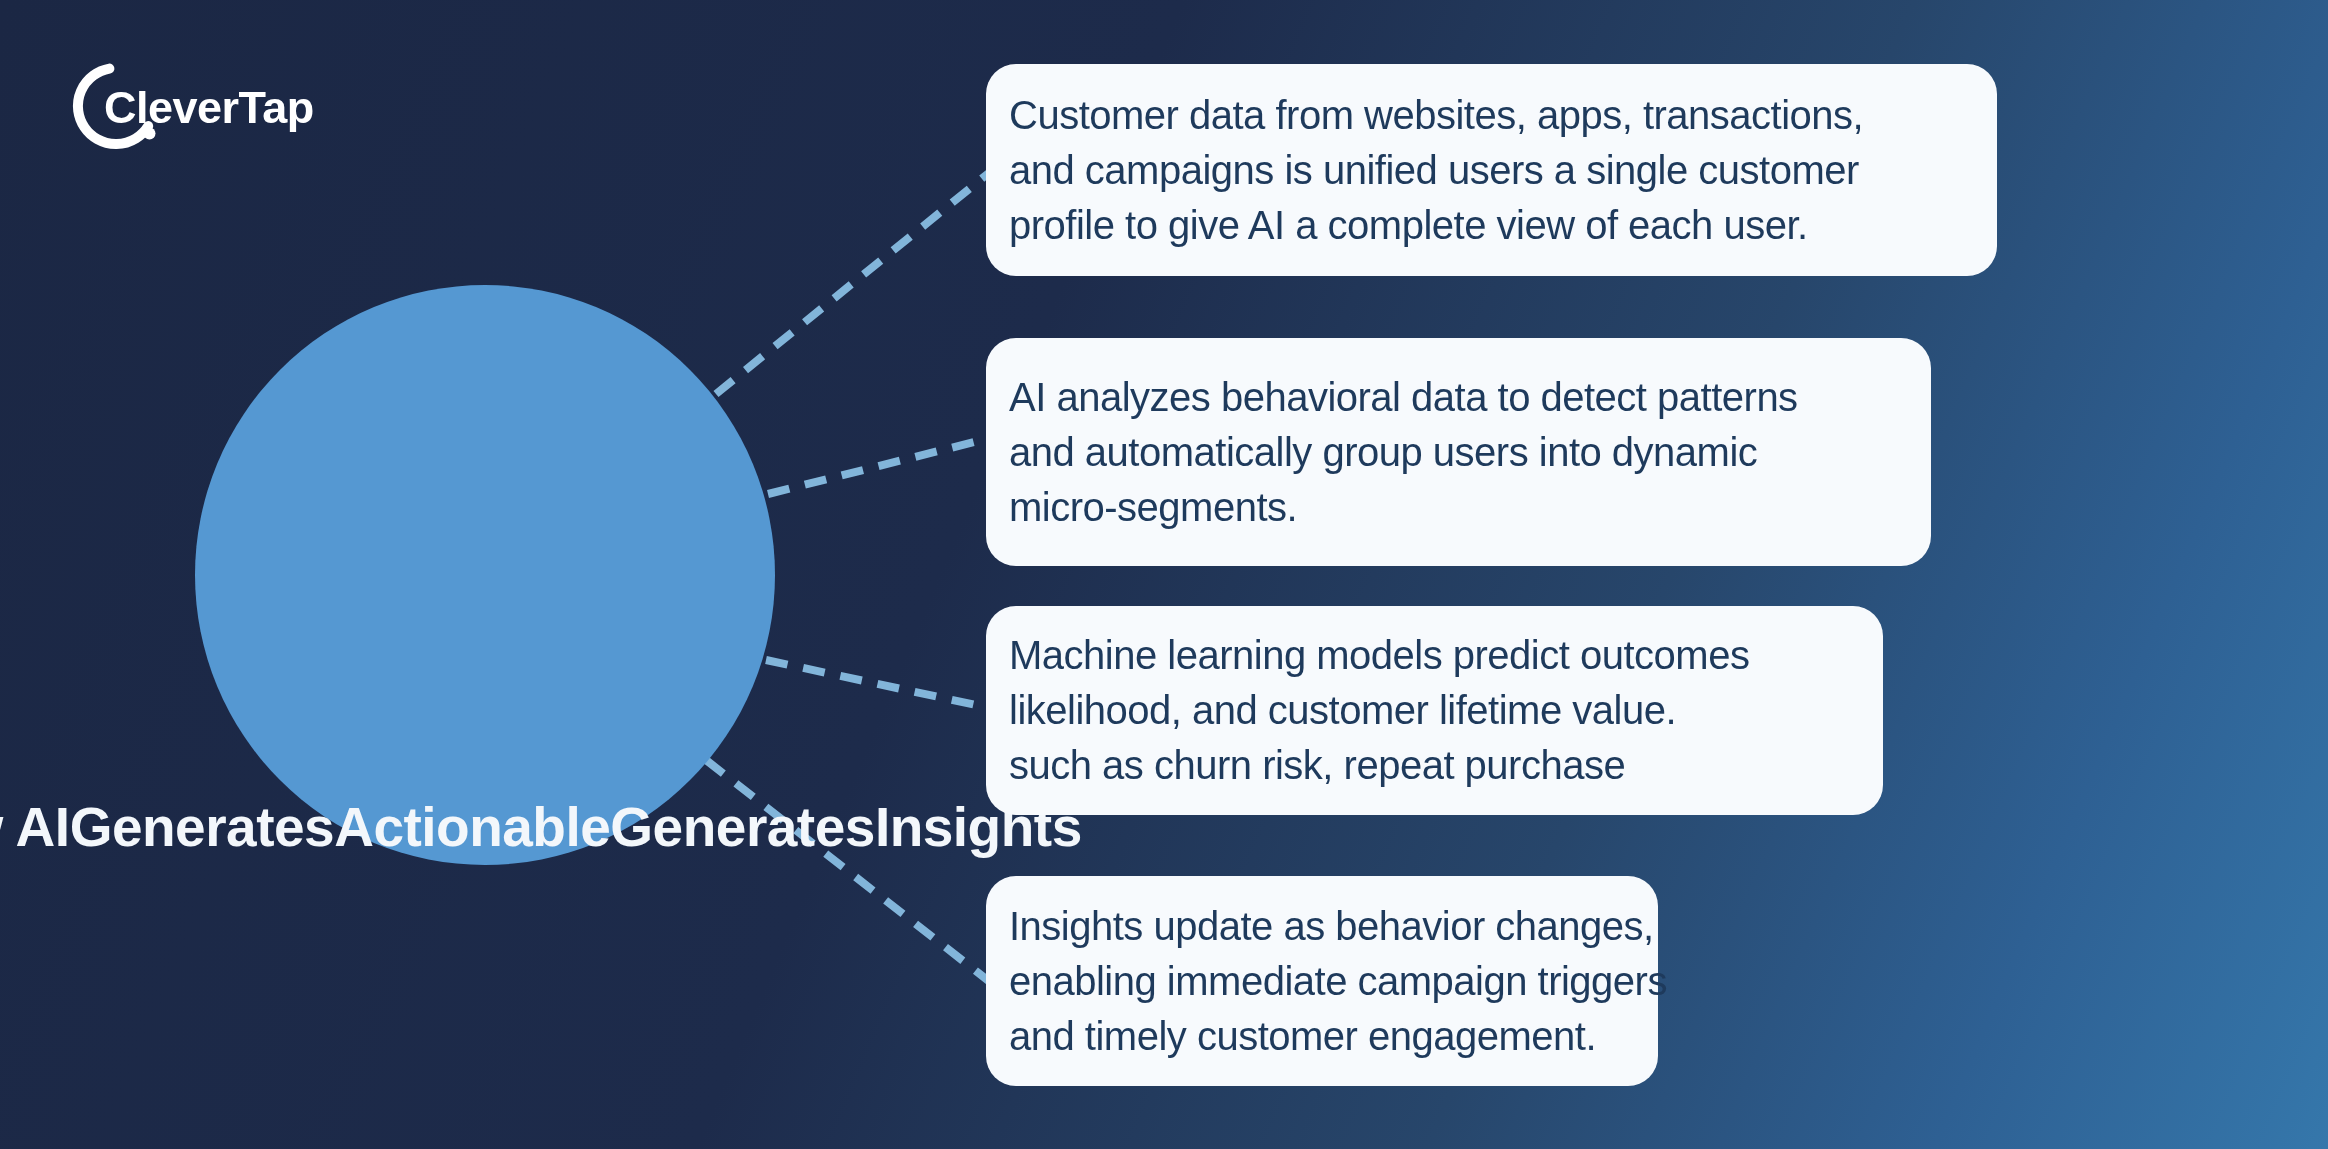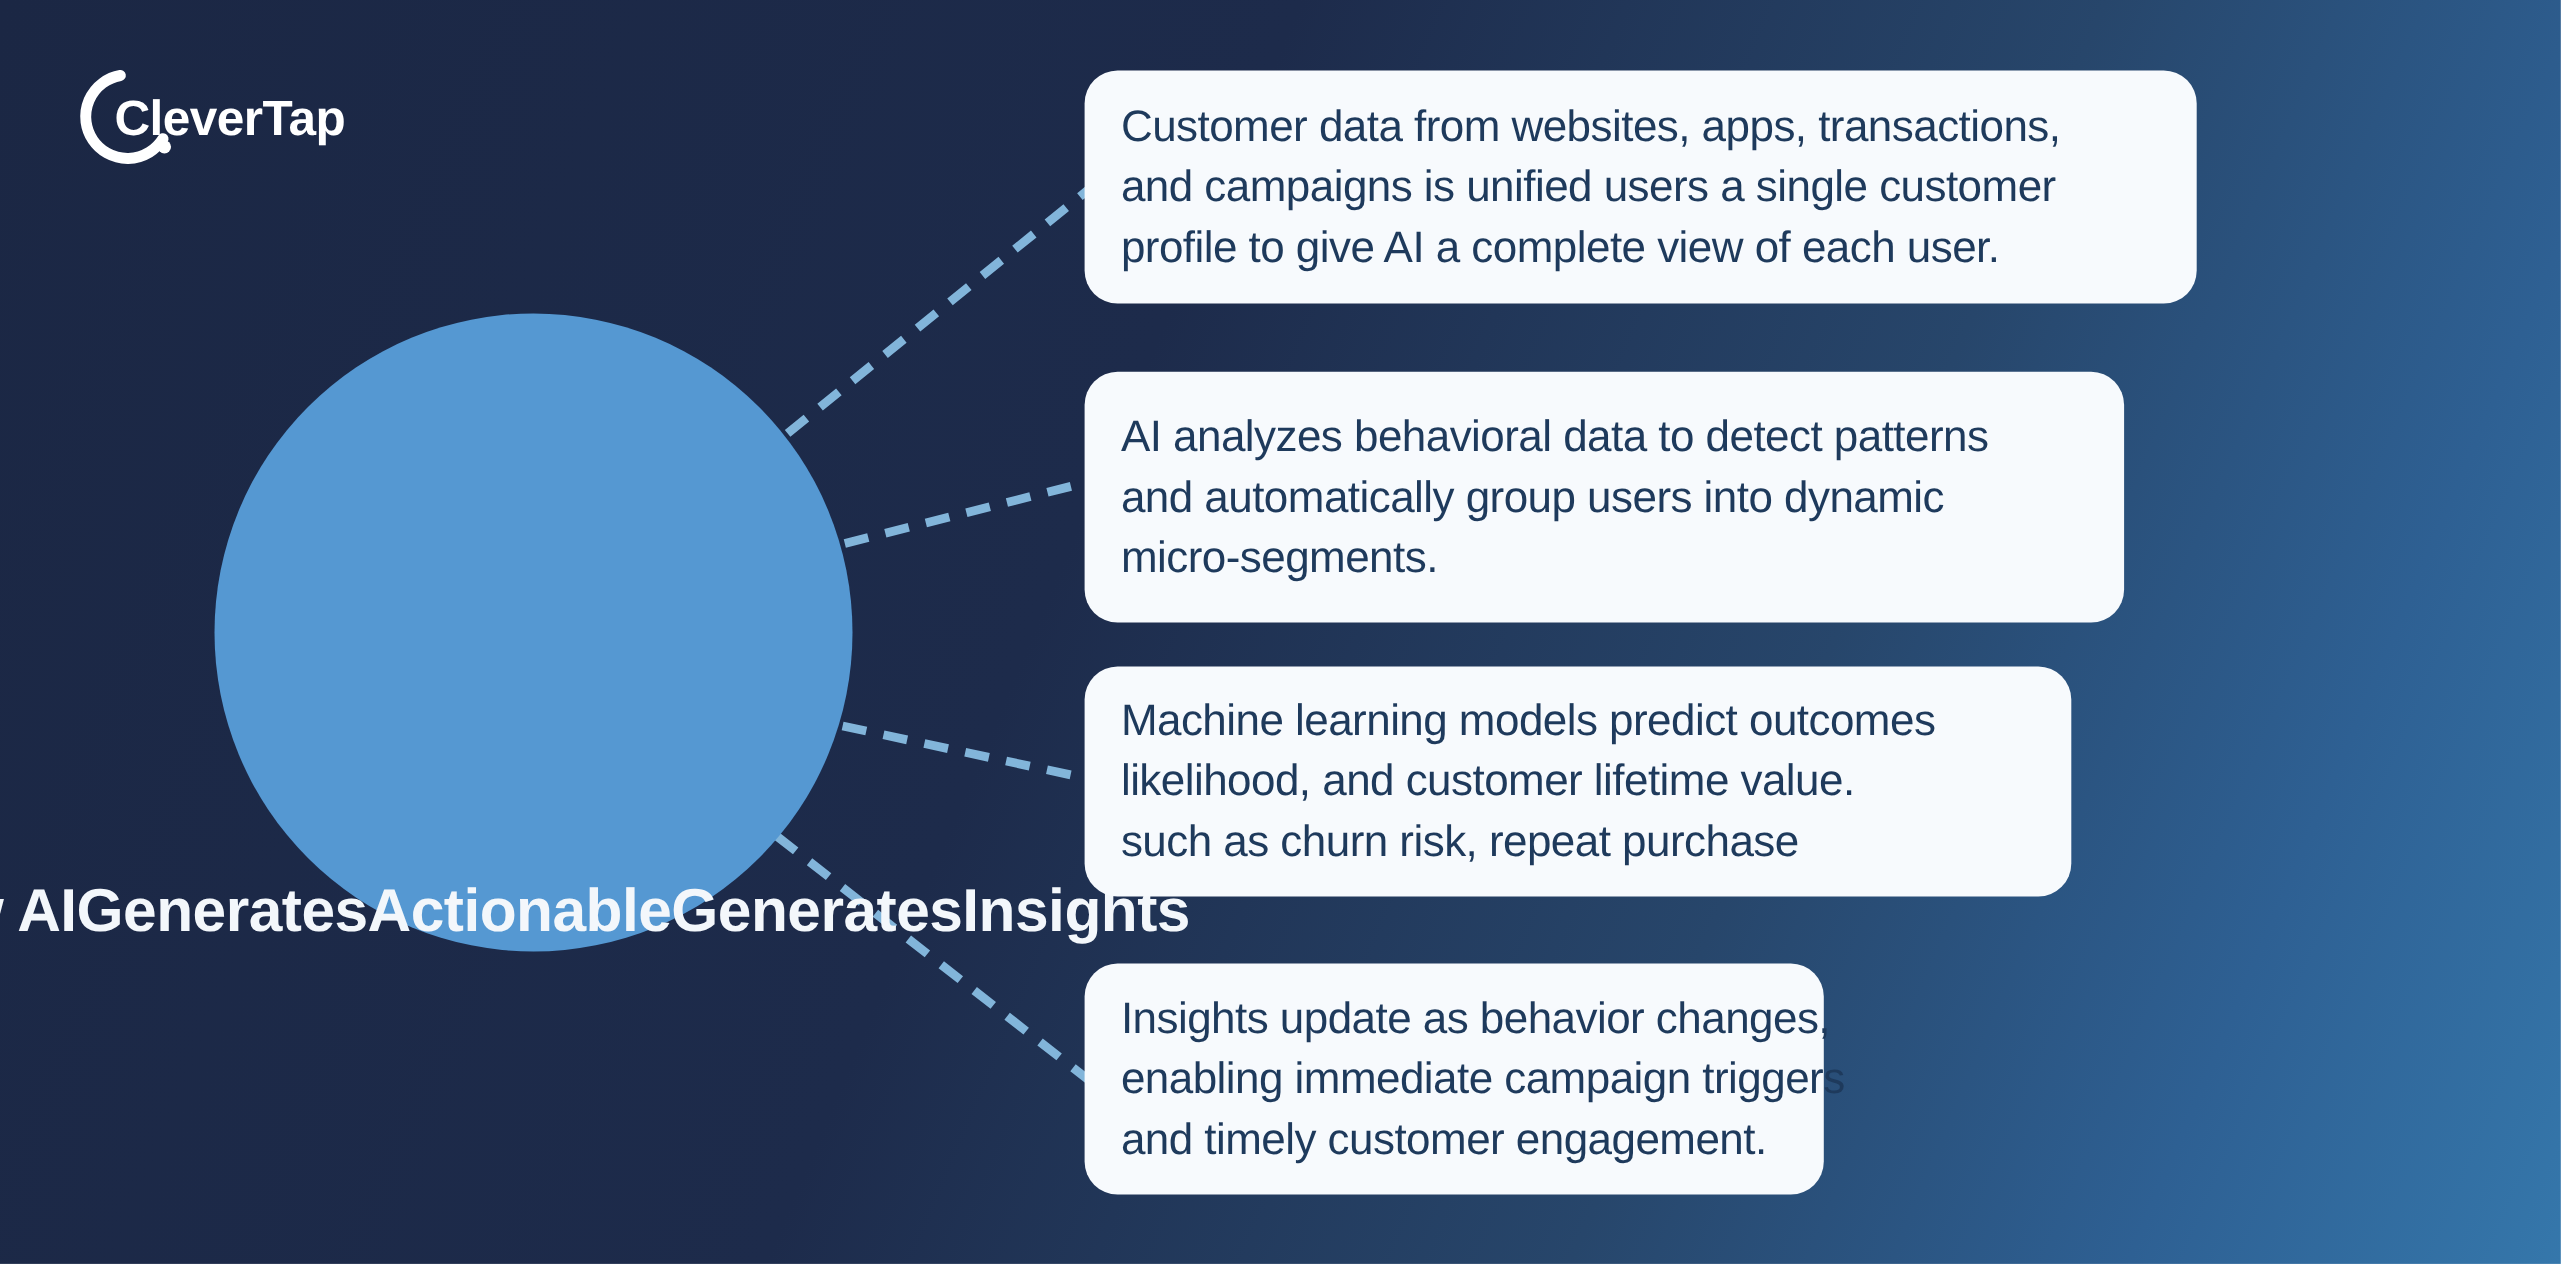--- a/index.html
+++ b/index.html
@@ -82,21 +82,21 @@
 
   
   .card {
     position: absolute;
     left: 986px;
     background: #f7fafd;
     border-radius: 30px;
     display: flex;
     flex-direction: column;
     justify-content: center;
-    padding-left: 33px;
+    padding-left: 23px;
     box-sizing: border-box;
   }
   .card-line {
     color: #1e3a5c;
     font-size: 40px;
     font-weight: 400;
     line-height: 55px;
     letter-spacing: -0.5px;
     white-space: nowrap;
   }

